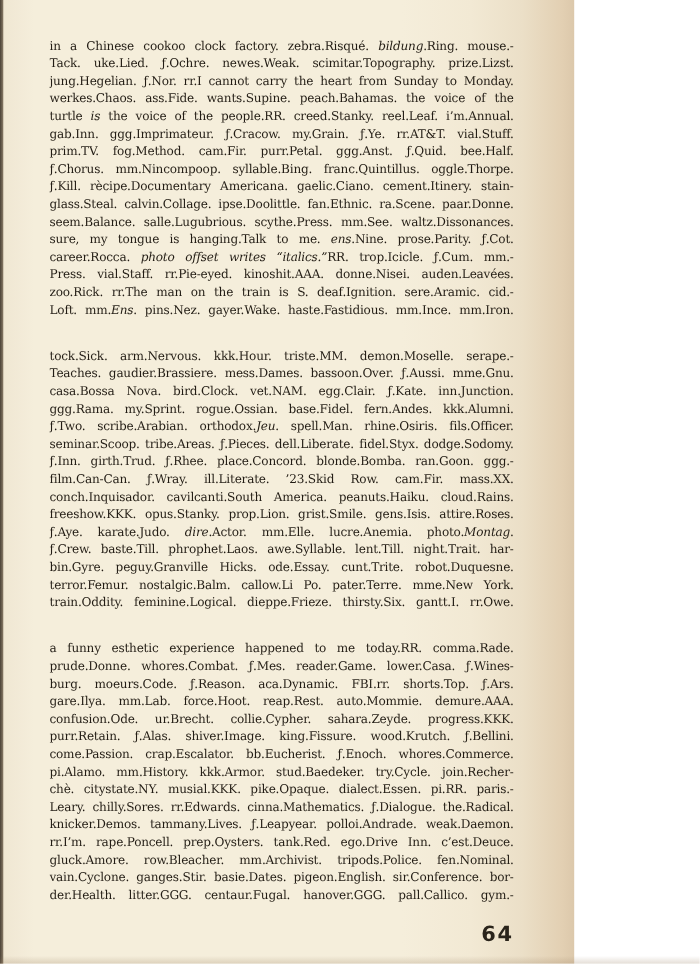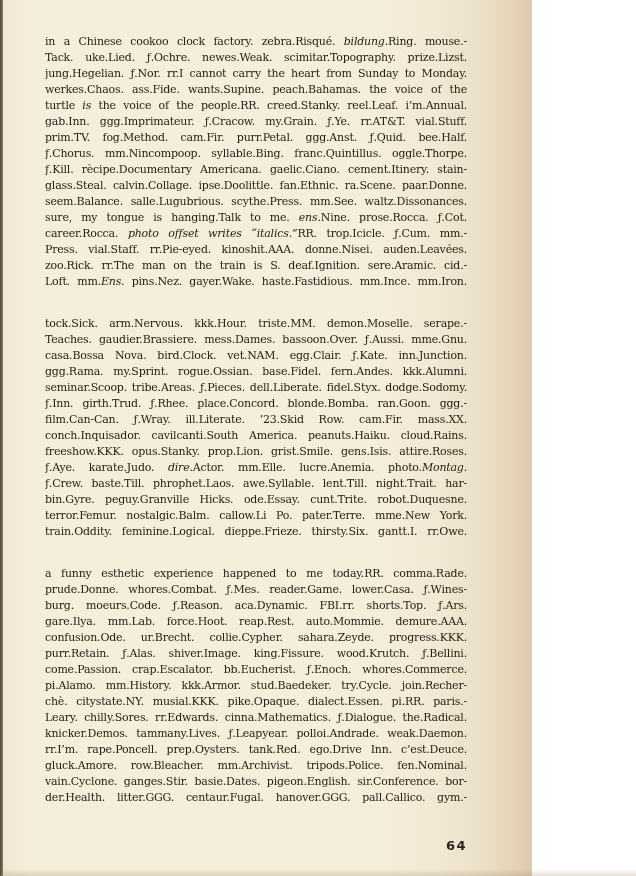--- a/index.html
+++ b/index.html
@@ -7,21 +7,20 @@
     width: 636px; height: 876px;
     font-family: "DejaVu Serif", serif;
     overflow: hidden;
   }
   .page {
     position: relative;
     width: 522px; height: 876px;
     background: linear-gradient(90deg,
       #efe6d2 0%, #f5eedb 6%, #f5eedb 70%,
       #f2e9d4 82%, #ebdfc7 91%, #e2cfb2 98%, #dcc8ab 100%);
-    padding-left: 10px;
   }
   .gutter-line {
     position: absolute; left: 0; top: 0;
     width: 3px; height: 876px;
     background: linear-gradient(90deg, #4a4136, #8a7c68);
   }
   .bottom-shade {
     position: absolute; left: 0; bottom: 0;
     width: 636px; height: 7px;
     background: linear-gradient(180deg, rgba(150,125,95,0), rgba(150,125,95,0.25));
@@ -44,21 +43,21 @@
     overflow: hidden;
   }
   .it { font-style: italic; }
   .page-number {
     position: absolute;
     left: 45px; top: 838px;
     width: 422px;
     text-align: right;
     font-family: "DejaVu Sans", sans-serif;
     font-weight: bold;
-    font-size: 13px;
+    font-size: 19px;
     letter-spacing: 1.5px;
     color: #2a241b;
   }
 </style>
 </head>
 <body>
 
 <div class="page">
   <div class="gutter-line"></div>
   <div class="text-block">
@@ -67,31 +66,32 @@
         <div class="text-line"><span>Tack. uke.Lied. ƒ.Ochre. newes.Weak. scimitar.Topography. prize.Lizst.</span></div>
         <div class="text-line"><span>jung.Hegelian. ƒ.Nor. rr.I cannot carry the heart from Sunday to Monday.</span></div>
         <div class="text-line"><span>werkes.Chaos. ass.Fide. wants.Supine. peach.Bahamas. the voice of the</span></div>
         <div class="text-line"><span>turtle </span><span class="it">is</span><span> the voice of the people.RR. creed.Stanky. reel.Leaf. i’m.Annual.</span></div>
         <div class="text-line"><span>gab.Inn. ggg.Imprimateur. ƒ.Cracow. my.Grain. ƒ.Ye. rr.AT&amp;T. vial.Stuff.</span></div>
         <div class="text-line"><span>prim.TV. fog.Method. cam.Fir. purr.Petal. ggg.Anst. ƒ.Quid. bee.Half.</span></div>
         <div class="text-line"><span>ƒ.Chorus. mm.Nincompoop. syllable.Bing. franc.Quintillus. oggle.Thorpe.</span></div>
         <div class="text-line"><span>ƒ.Kill. rècipe.Documentary Americana. gaelic.Ciano. cement.Itinery. stain-</span></div>
         <div class="text-line"><span>glass.Steal. calvin.Collage. ipse.Doolittle. fan.Ethnic. ra.Scene. paar.Donne.</span></div>
         <div class="text-line"><span>seem.Balance. salle.Lugubrious. scythe.Press. mm.See. waltz.Dissonances.</span></div>
-        <div class="text-line"><span>sure, my tongue is hanging.Talk to me. </span><span class="it">ens</span><span>.Nine. prose.Rocca. ƒ.Cot.</span></div>
+        <div class="text-line"><span>sure, my tongue is hanging.Talk to me. </span><span class="it">ens</span><span>.Nine. prose.Parity. ƒ.Cot.</span></div>
         <div class="text-line"><span>career.Rocca. </span><span class="it">photo offset writes “italics.”</span><span>RR. trop.Icicle. ƒ.Cum. mm.-</span></div>
         <div class="text-line"><span>Press. vial.Staff. rr.Pie-eyed. kinoshit.AAA. donne.Nisei. auden.Leavées.</span></div>
         <div class="text-line"><span>zoo.Rick. rr.The man on the train is S. deaf.Ignition. sere.Aramic. cid.-</span></div>
         <div class="text-line"><span>Loft. mm.</span><span class="it">Ens</span><span>. pins.Nez. gayer.Wake. haste.Fastidious. mm.Ince. mm.Iron.</span></div>
       </div>
       <div class="paragraph">
         <div class="text-line"><span>tock.Sick. arm.Nervous. kkk.Hour. triste.MM. demon.Moselle. serape.-</span></div>
         <div class="text-line"><span>Teaches. gaudier.Brassiere. mess.Dames. bassoon.Over. ƒ.Aussi. mme.Gnu.</span></div>
         <div class="text-line"><span>casa.Bossa Nova. bird.Clock. vet.NAM. egg.Clair. ƒ.Kate. inn.Junction.</span></div>
         <div class="text-line"><span>ggg.Rama. my.Sprint. rogue.Ossian. base.Fidel. fern.Andes. kkk.Alumni.</span></div>
+        <div class="text-line"><span>ƒ.Two. scribe.Arabian. orthodox.</span><span class="it">Jeu</span><span>. spell.Man. rhine.Osiris. fils.Officer.</span></div>
         <div class="text-line"><span>seminar.Scoop. tribe.Areas. ƒ.Pieces. dell.Liberate. fidel.Styx. dodge.Sodomy.</span></div>
         <div class="text-line"><span>ƒ.Inn. girth.Trud. ƒ.Rhee. place.Concord. blonde.Bomba. ran.Goon. ggg.-</span></div>
         <div class="text-line"><span>film.Can-Can. ƒ.Wray. ill.Literate. ’23.Skid Row. cam.Fir. mass.XX.</span></div>
         <div class="text-line"><span>conch.Inquisador. cavilcanti.South America. peanuts.Haiku. cloud.Rains.</span></div>
         <div class="text-line"><span>freeshow.KKK. opus.Stanky. prop.Lion. grist.Smile. gens.Isis. attire.Roses.</span></div>
         <div class="text-line"><span>ƒ.Aye. karate.Judo. </span><span class="it">dire</span><span>.Actor. mm.Elle. lucre.Anemia. photo.</span><span class="it">Montag</span><span>.</span></div>
         <div class="text-line"><span>ƒ.Crew. baste.Till. phrophet.Laos. awe.Syllable. lent.Till. night.Trait. har-</span></div>
         <div class="text-line"><span>bin.Gyre. peguy.Granville Hicks. ode.Essay. cunt.Trite. robot.Duquesne.</span></div>
         <div class="text-line"><span>terror.Femur. nostalgic.Balm. callow.Li Po. pater.Terre. mme.New York.</span></div>
         <div class="text-line"><span>train.Oddity. feminine.Logical. dieppe.Frieze. thirsty.Six. gantt.I. rr.Owe.</span></div>

